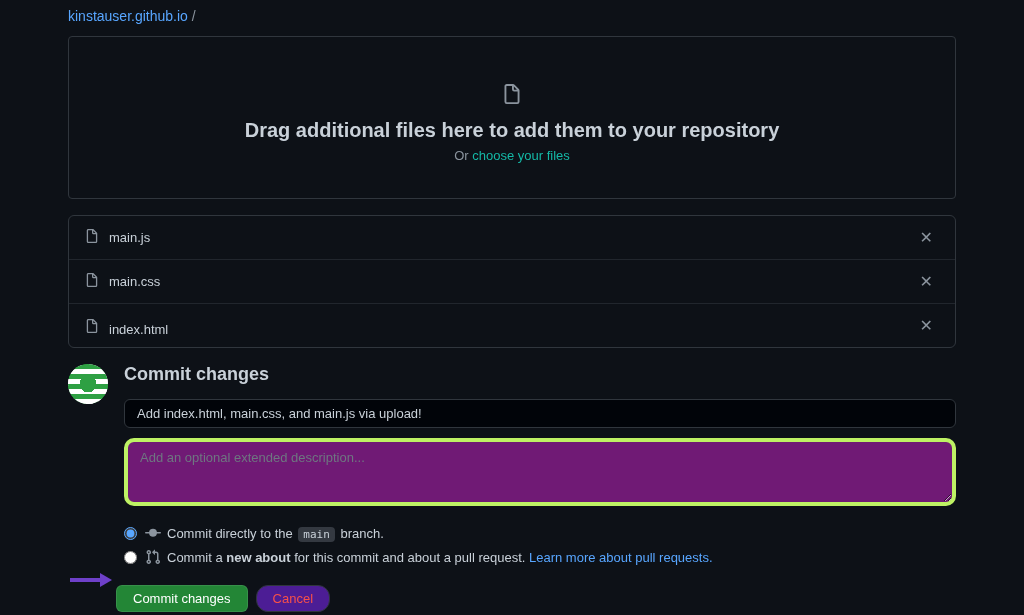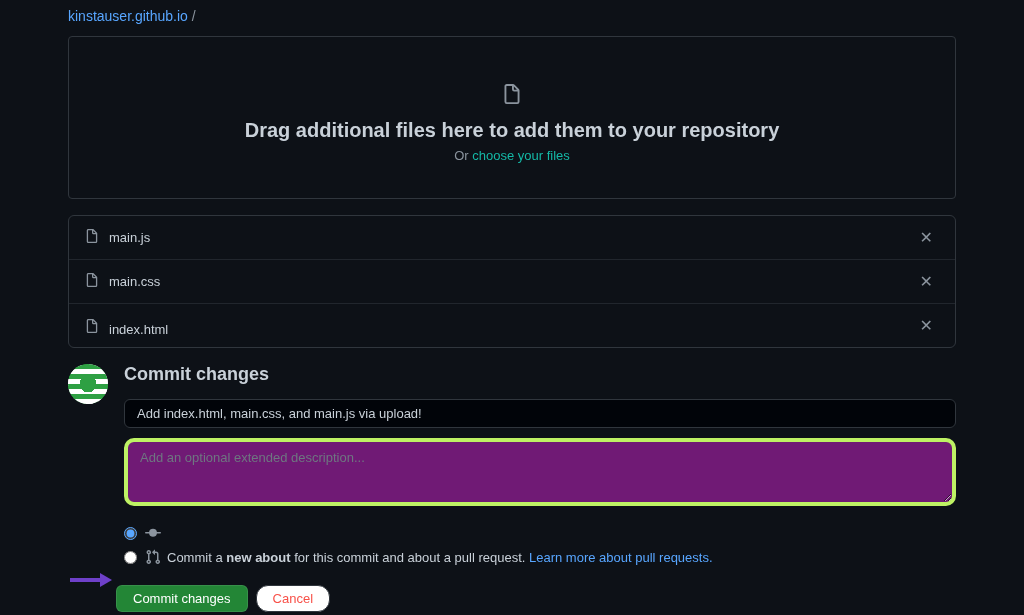--- a/index.html
+++ b/index.html
@@ -186,21 +186,21 @@
       color: #ffffff;
       border: 1px solid rgba(240,246,252,0.1);
       border-radius: 6px;
       padding: 5px 16px;
       font-size: 13px;
       font-weight: 500;
       cursor: pointer;
       font-family: inherit;
     }
     .btn-danger {
-      background-color: #ffffff;
+      background-color: #4c1d95;
       color: #f85149;
       border: 1px solid #30363d;
       border-radius: 12px;
       padding: 5px 16px;
       font-size: 13px;
       font-weight: 500;
       cursor: pointer;
       font-family: inherit;
     }
     .arrow-indicator {
@@ -275,20 +275,23 @@
       <input type="text" class="commit-input" value="Add index.html, main.css, and main.js via upload!" style="">
       <textarea class="commit-textarea" placeholder="Add an optional extended description..." style=""></textarea>
       
       <div class="radio-options">
         <label class="radio-option">
           <input type="radio" name="commit-type" checked="" style="">
           <span class="branch-icon">
             <svg width="16" height="16" viewBox="0 0 16 16" fill="#8b949e">
                 <path d="M10.5 7.75a2.5 2.5 0 11-5 0 2.5 2.5 0 015 0zm1.43.75a4.002 4.002 0 01-7.86 0H.75a.75.75 0 110-1.5h3.32a4.001 4.001 0 017.86 0h3.32a.75.75 0 110 1.5h-3.32z"></path>
               </svg>
+          </span>
+          <span>
+            <span>Commit directly to the </span><span class="branch-tag">main</span><span> branch.</span>
           </span>
         </label>
         <label class="radio-option">
           <input type="radio" name="commit-type" style="">
           <span class="branch-icon">
             <svg width="16" height="16" viewBox="0 0 16 16" fill="#8b949e">
                 <path d="M7.177 3.073L9.573.677A.25.25 0 0110 .854v4.792a.25.25 0 01-.427.177L7.177 3.427a.25.25 0 010-.354zM3.75 2.5a.75.75 0 100 1.5.75.75 0 000-1.5zm-2.25.75a2.25 2.25 0 113 2.122v5.256a2.251 2.251 0 11-1.5 0V5.372A2.25 2.25 0 011.5 3.25zM11 2.5h-1V4h1a1 1 0 011 1v5.628a2.251 2.251 0 101.5 0V5A2.5 2.5 0 0011 2.5zm1 10.25a.75.75 0 111.5 0 .75.75 0 01-1.5 0zM3.75 12a.75.75 0 100 1.5.75.75 0 000-1.5z"></path>
               </svg>
           </span>
           <span>

